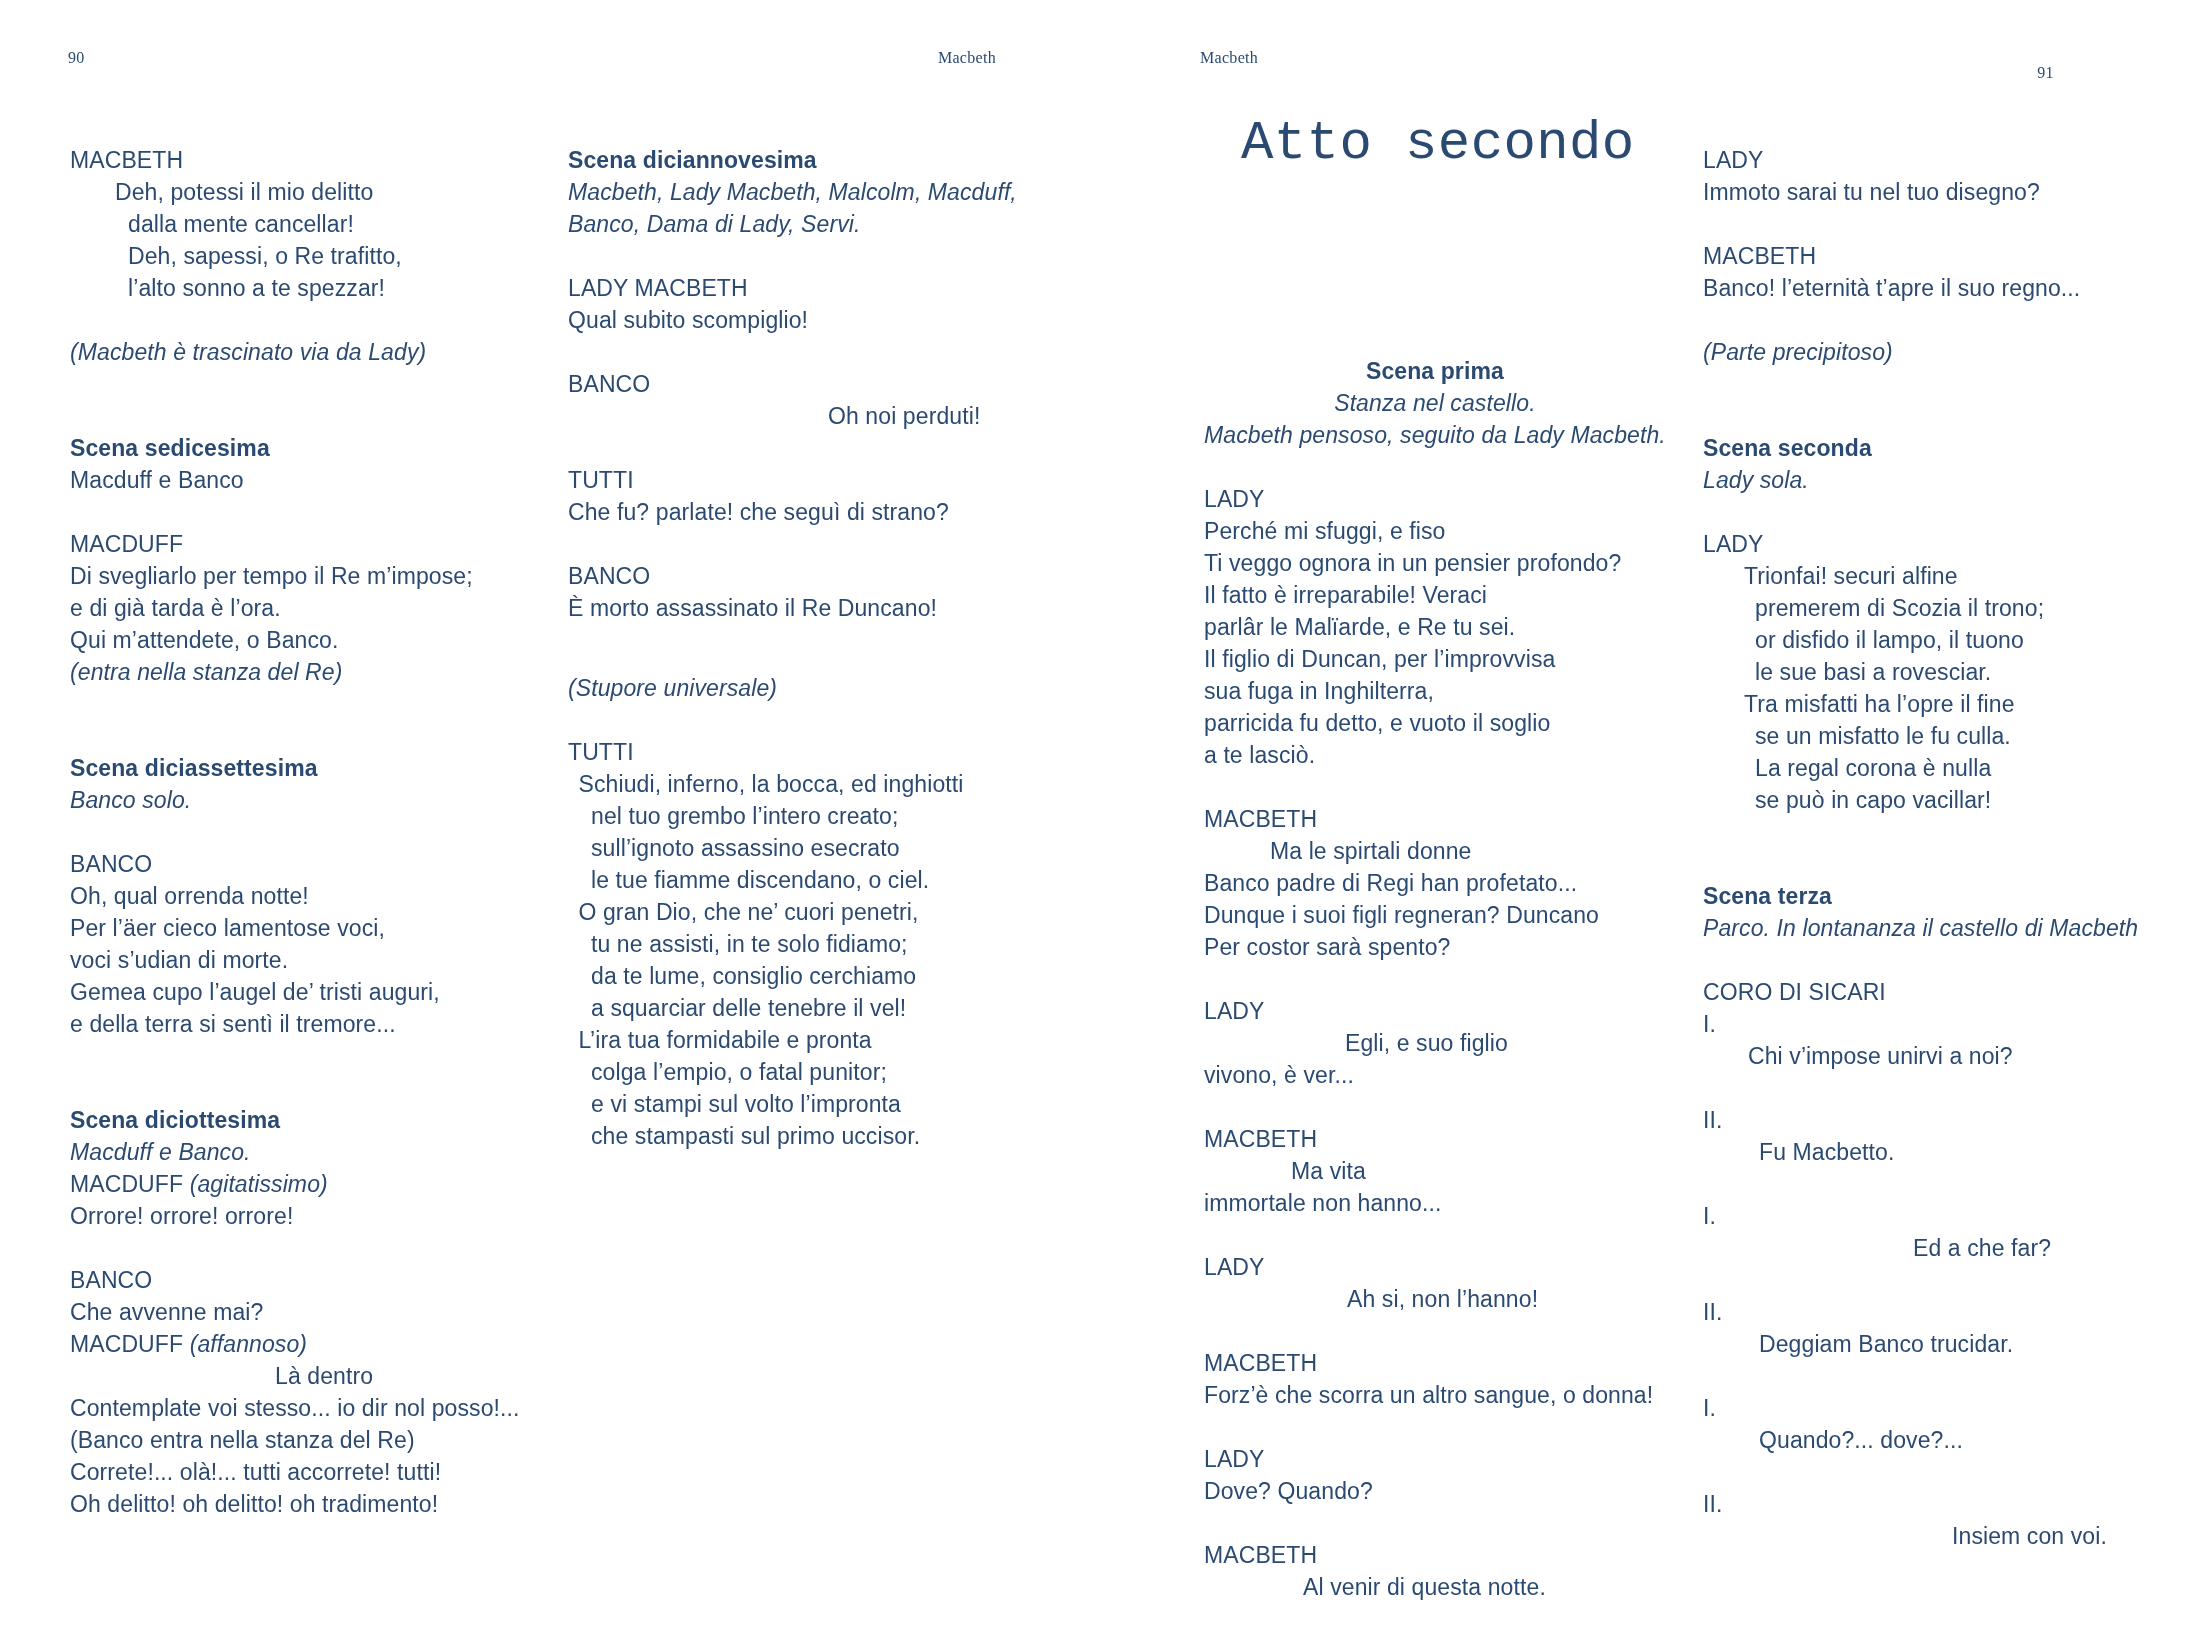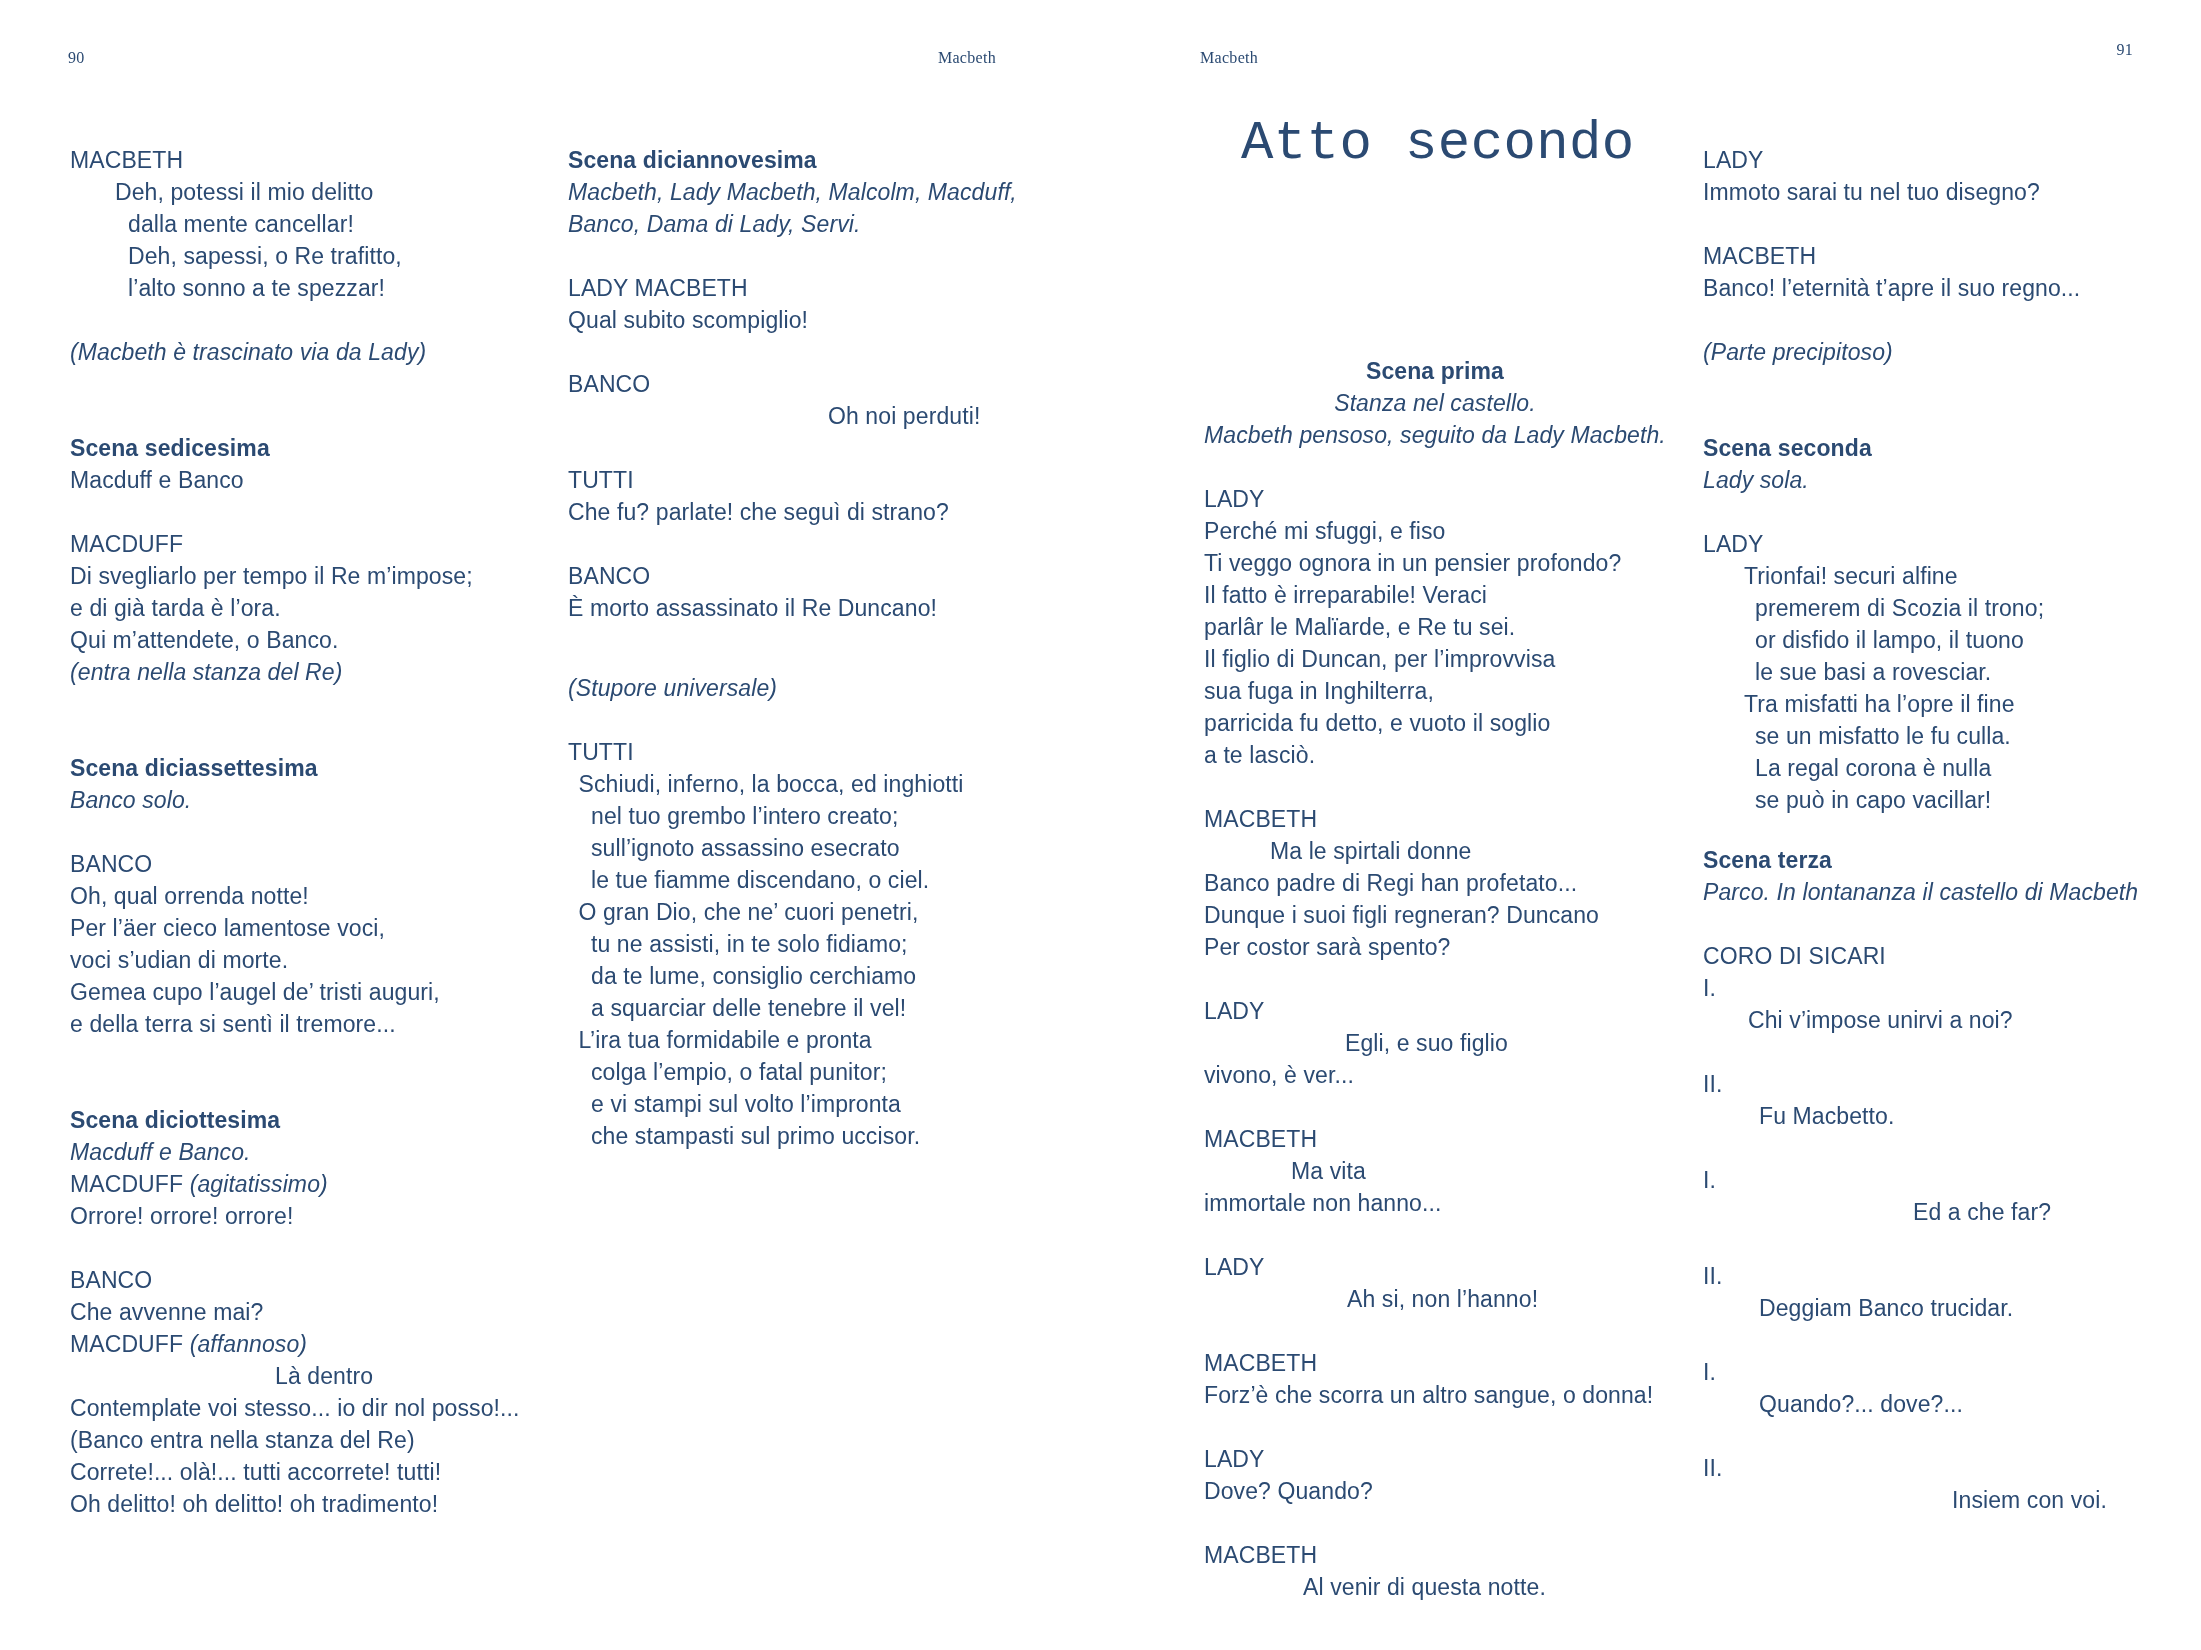--- a/index.html
+++ b/index.html
@@ -12,21 +12,21 @@
   }
   .furniture{
     position:absolute;
     font-family:"Liberation Serif","DejaVu Serif",serif;
     font-size:16px;line-height:28px;
     letter-spacing:0.3px;
   }
   .pageno-left{left:68px;top:44px;}
   .head-left{left:821px;top:44px;width:175px;text-align:right;}
   .head-right{left:1200px;top:44px;}
-  .pageno-right{left:1958px;top:36px;width:175px;text-align:right;}
+  .pageno-right{left:1958px;top:59px;width:175px;text-align:center;}
   .act-title{
     position:absolute;
     left:1241px;top:112px;
     font-family:Liberation Mono, monospace;
     font-size:54px;line-height:63px;
     letter-spacing:0.4px;
   }
   .col{
     position:absolute;
     font-size:23px;
@@ -216,21 +216,21 @@
       <div class="line">LADY</div>
       <div class="line" style="padding-left: 41px;">Trionfai! securi alfine</div>
       <div class="line" style="padding-left: 52px;">premerem di Scozia il trono;</div>
       <div class="line" style="padding-left: 52px;">or disfido il lampo, il tuono</div>
       <div class="line" style="padding-left: 52px;">le sue basi a rovesciar.</div>
       <div class="line" style="padding-left: 41px;">Tra misfatti ha l’opre il fine</div>
       <div class="line" style="padding-left: 52px;">se un misfatto le fu culla.</div>
       <div class="line" style="padding-left: 52px;">La regal corona è nulla</div>
       <div class="line" style="padding-left: 52px;">se può in capo vacillar!</div>
     </div>
-    <div class="block" style="margin-top: 28px;">
+    <div class="block" style="margin-top: 64px;">
       <div class="line b">Scena terza</div>
       <div class="line it">Parco. In lontananza il castello di Macbeth</div>
     </div>
     <div class="block" style="margin-top: 32px;">
       <div class="line">CORO DI SICARI</div>
       <div class="line">I.</div>
       <div class="line" style="padding-left: 45px;">Chi v’impose unirvi a noi?</div>
     </div>
     <div class="block" style="margin-top: 32px;">
       <div class="line">II.</div>

